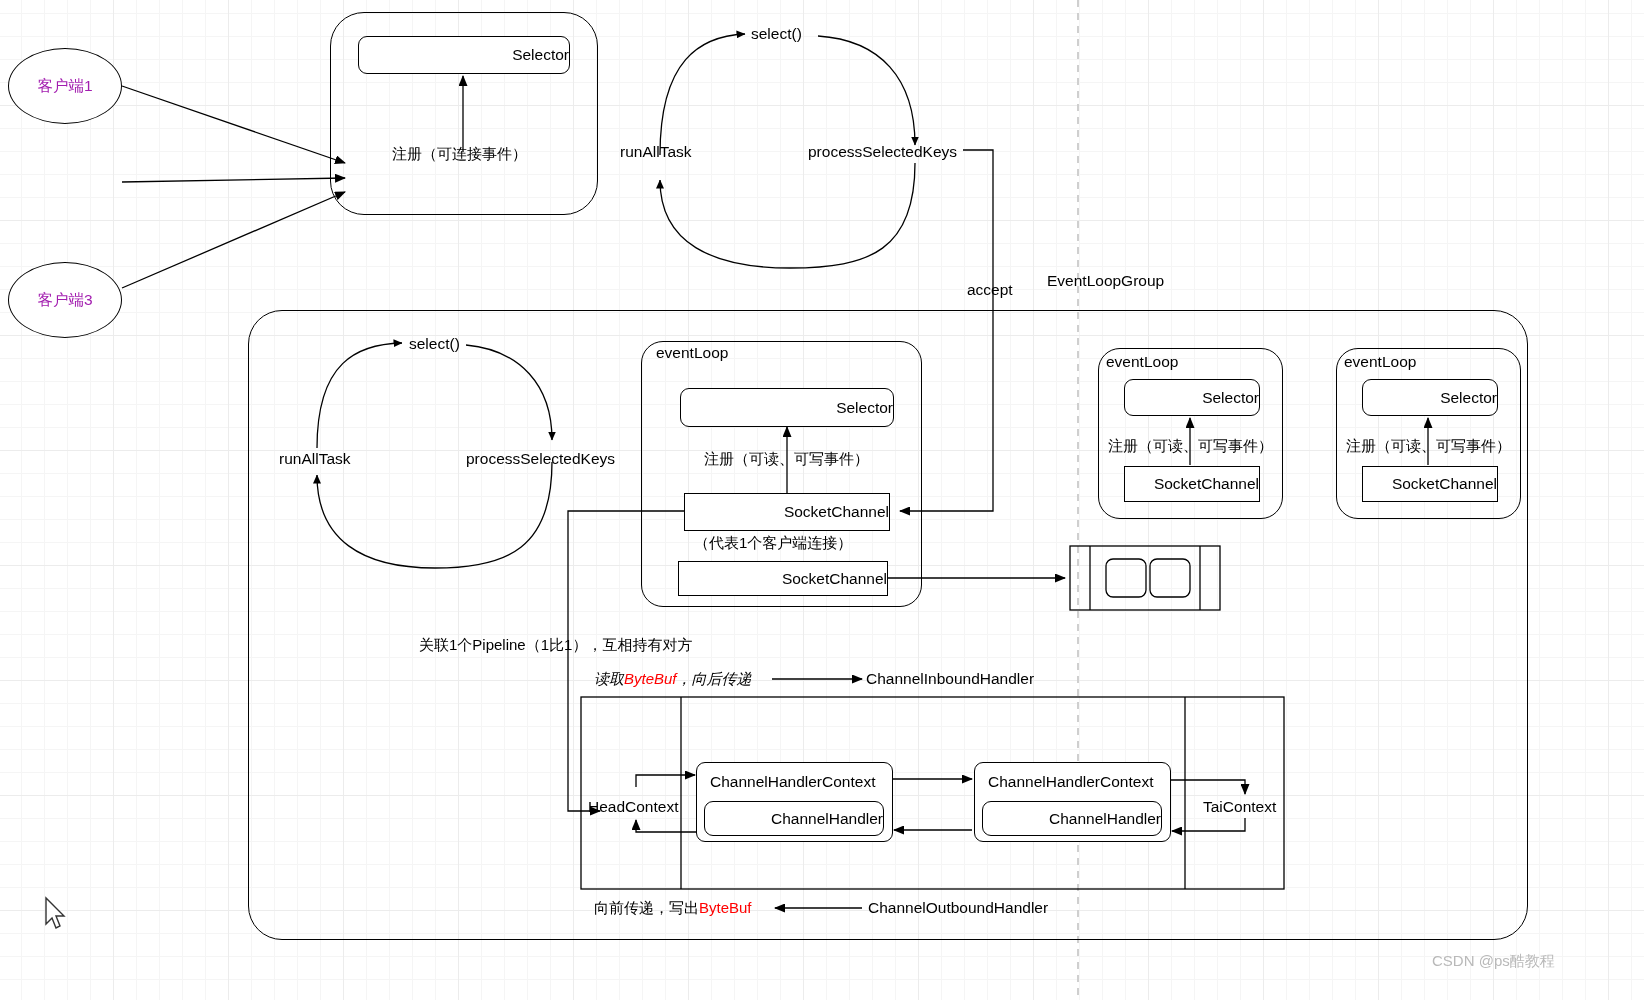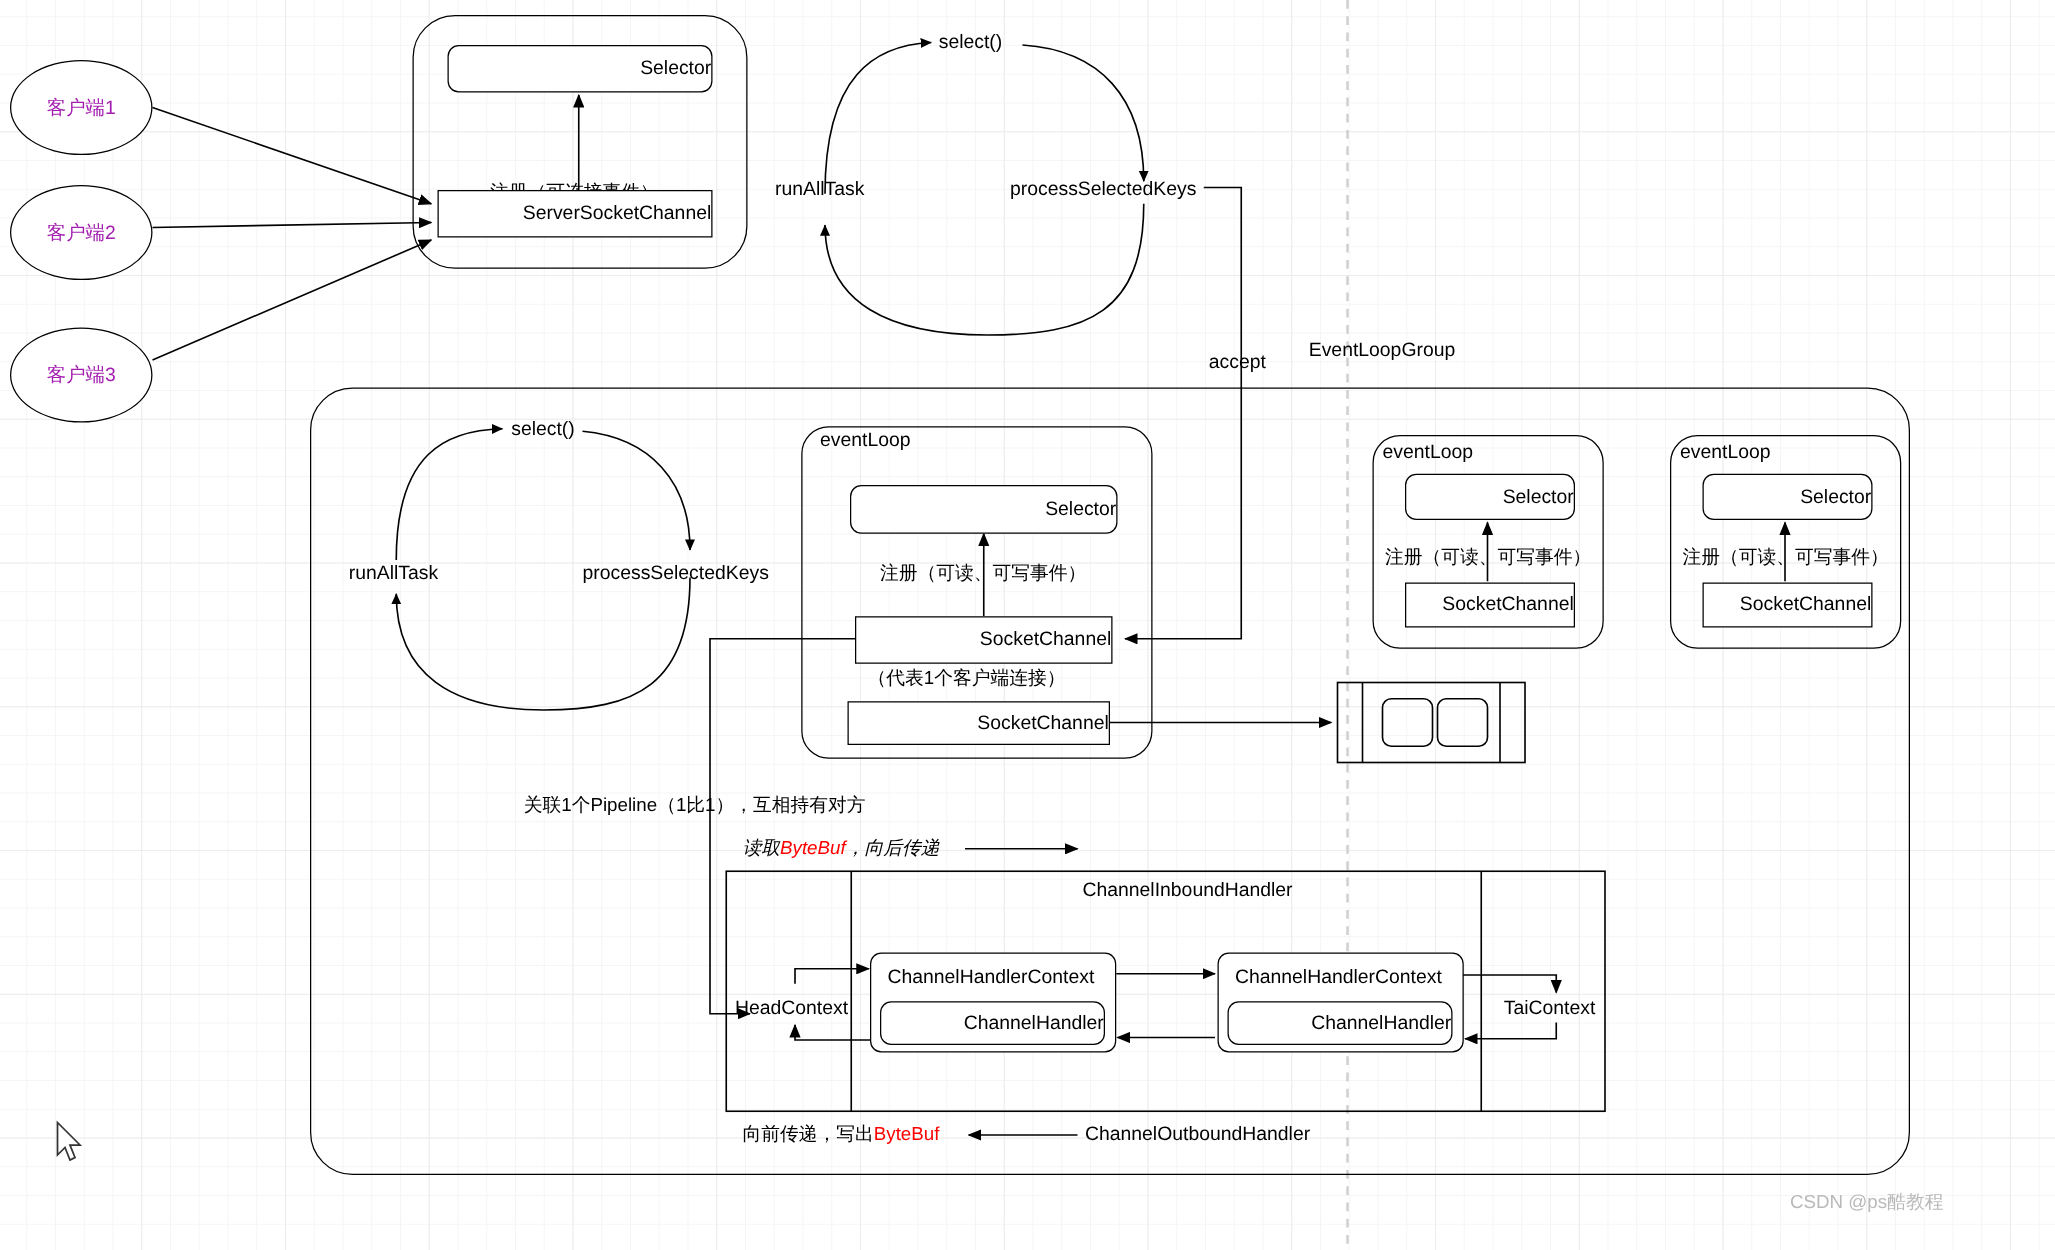--- a/index.html
+++ b/index.html
@@ -108,38 +108,32 @@
     <rect x="1150" y="559" width="40" height="38" rx="7" fill="none" stroke="#000" stroke-width="1.3"></rect>
 
     <g class="cursor">
       <path d="M46,898 L46,924 L52,918 L56,928 L60,926 L56,916 L64,916 z" fill="#ffffff" stroke="#333" stroke-width="1.4"></path>
     </g>
   </svg>
 
   <div class="ellipse" style="left:8px;top:48px;width:114px;height:76px;">
     <span>客户端1</span>
   </div>
-  <div class="ellipse" style="left:8px;top:148px;width:114px;height:76px;">
-    <span>客户端2</span>
-  </div>
   <div class="ellipse" style="left:8px;top:262px;width:114px;height:76px;">
     <span>客户端3</span>
   </div>
 
   <div class="rbox r28" style="left:330px;top:12px;width:268px;height:203px;"></div>
 
   <div class="box r8" style="left:358px;top:36px;width:212px;height:38px;">
     <span>Selector</span>
   </div>
 
   <div class="lbl cn" style="left:392px;top:102px;margin-top:43px;">注册（可连接事件）</div>
 
-  <div class="box" style="left:350px;top:152px;width:220px;height:38px;">
-    <span>ServerSocketChannel</span>
-  </div>
 
   <div class="lbl" style="left:751px;top:25px;">select()</div>
   <div class="lbl" style="left:808px;top:143px;">processSelectedKeys</div>
   <div class="lbl" style="left:620px;top:143px;">runAllTask</div>
 
   <div class="lbl" style="left:967px;top:281px;">accept</div>
   <div class="lbl" style="left:1047px;top:272px;">EventLoopGroup</div>
 
   <div class="rbox r28" style="left:248px;top:310px;width:1280px;height:630px;"></div>
 
@@ -179,21 +173,21 @@
   <div class="lbl cn" style="left:1346px;top:437px;">注册（可读、可写事件）</div>
   <div class="box" style="left:1362px;top:466px;width:136px;height:36px;">
     <span>SocketChannel</span>
   </div>
 
   <div class="lbl cn" style="left:419px;top:636px;">关联1个Pipeline（1比1），互相持有对方</div>
 
   <div class="lbl cn" style="left:594px;top:670px;font-style:italic;">
     <span>读取</span><span class="red">ByteBuf</span><span>，向后传递</span>
   </div>
-  <div class="lbl" style="left:866px;top:670px;margin-top:34px;">ChannelInboundHandler</div>
+  <div class="lbl" style="left:866px;top:670px;">ChannelInboundHandler</div>
 
   <div class="lbl" style="left:588px;top:798px;">HeadContext</div>
   <div class="lbl" style="left:1203px;top:798px;text-align:right;">TaiContext</div>
 
   <div class="rbox r8" style="left:696px;top:762px;width:197px;height:80px;background:#fff;"></div>
   <div class="lbl" style="left:710px;top:773px;">ChannelHandlerContext</div>
   <div class="box r8" style="left:704px;top:801px;width:180px;height:35px;">
     <span>ChannelHandler</span>
   </div>
 

